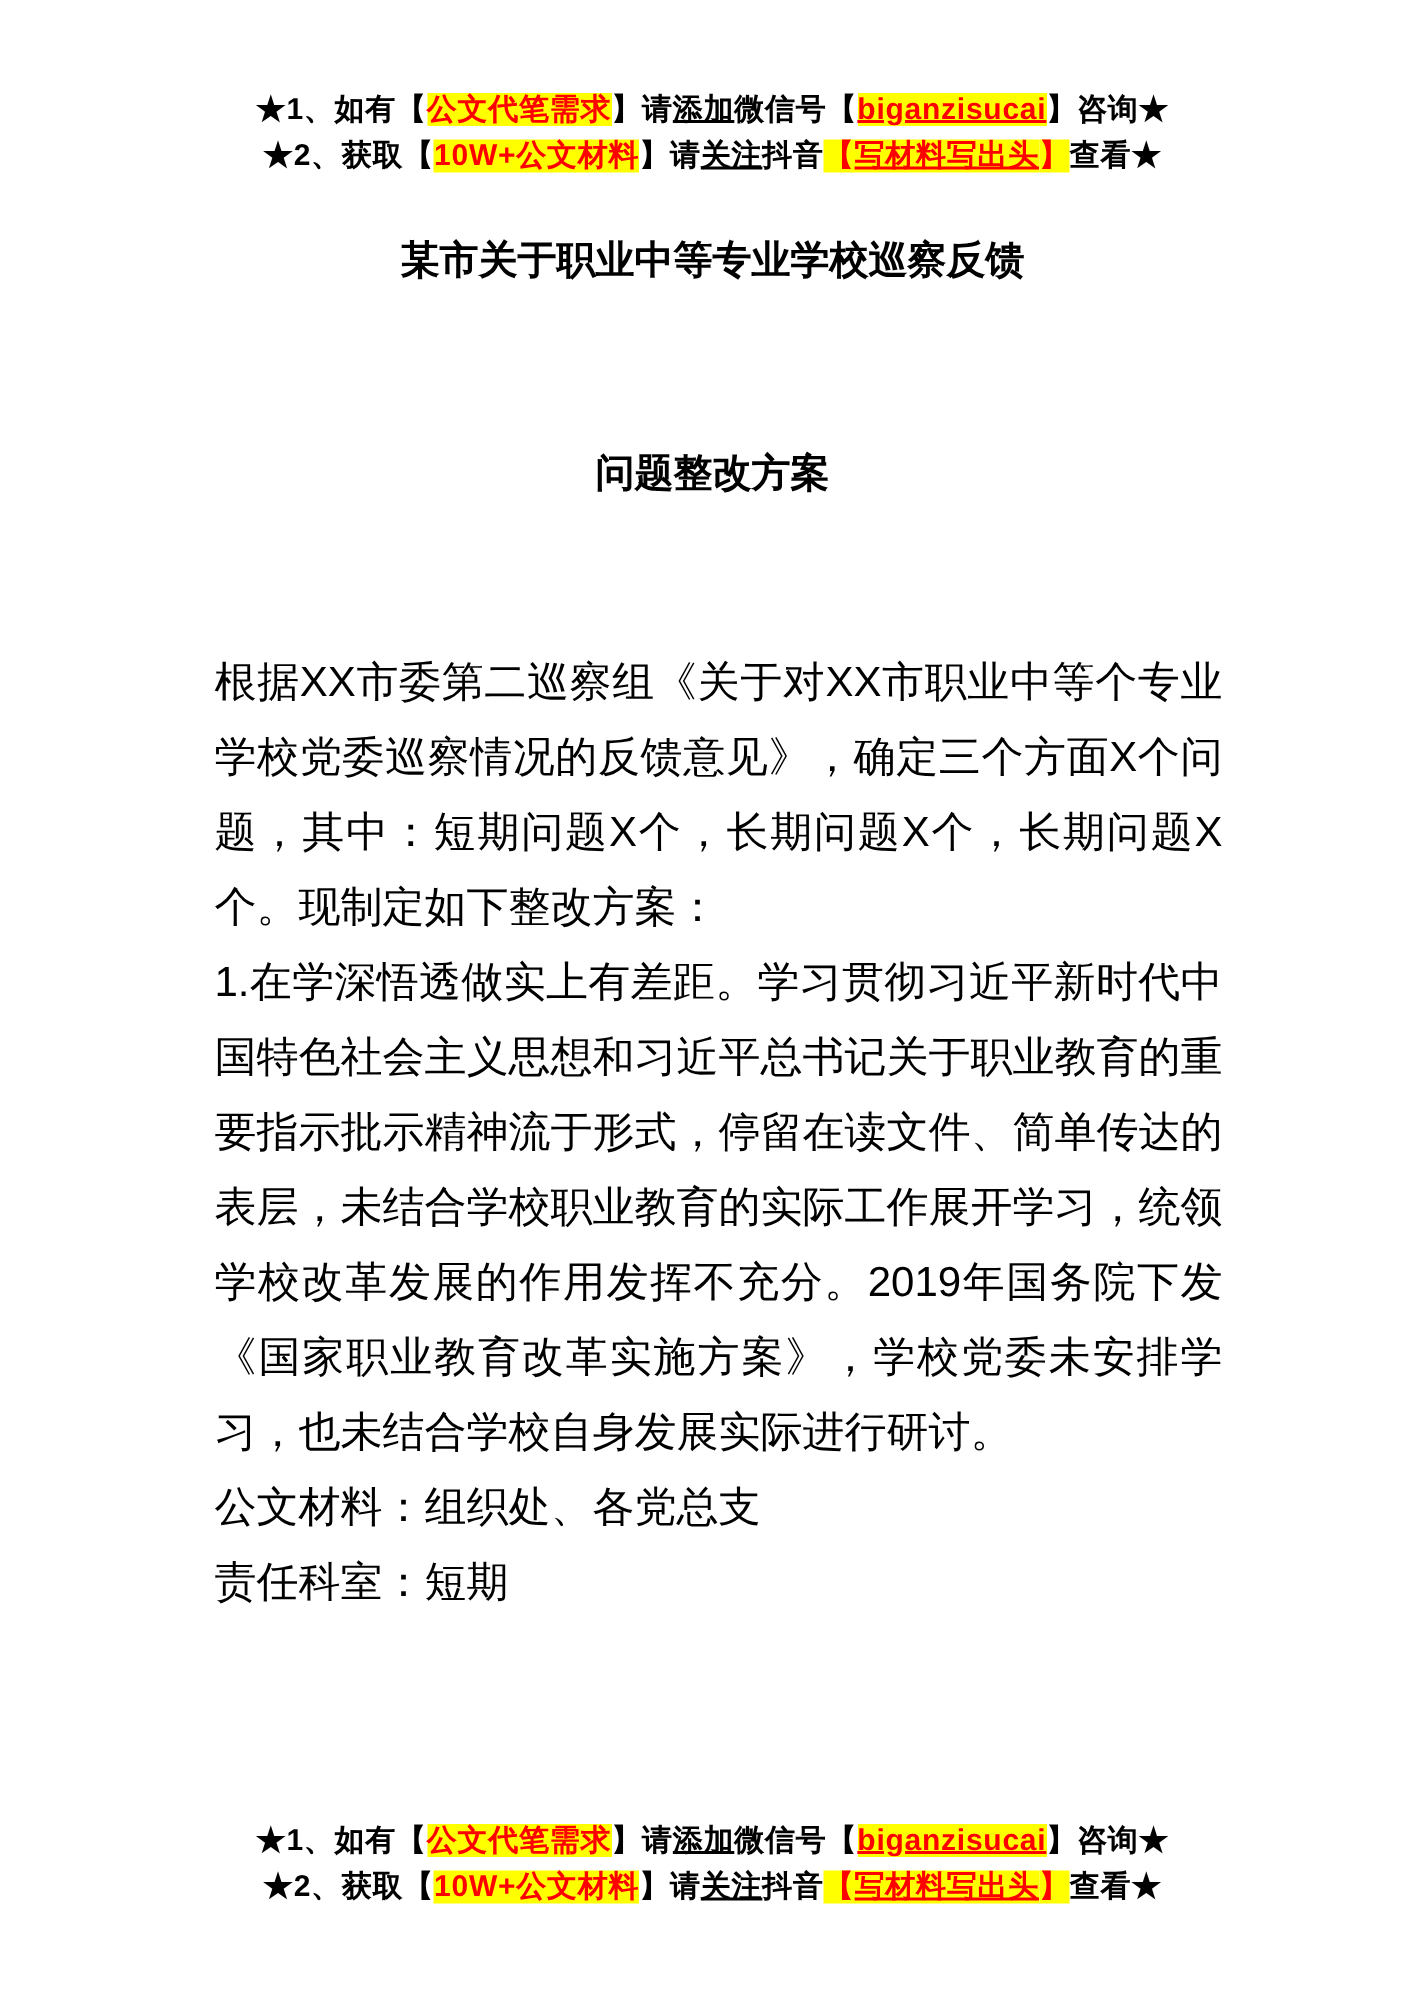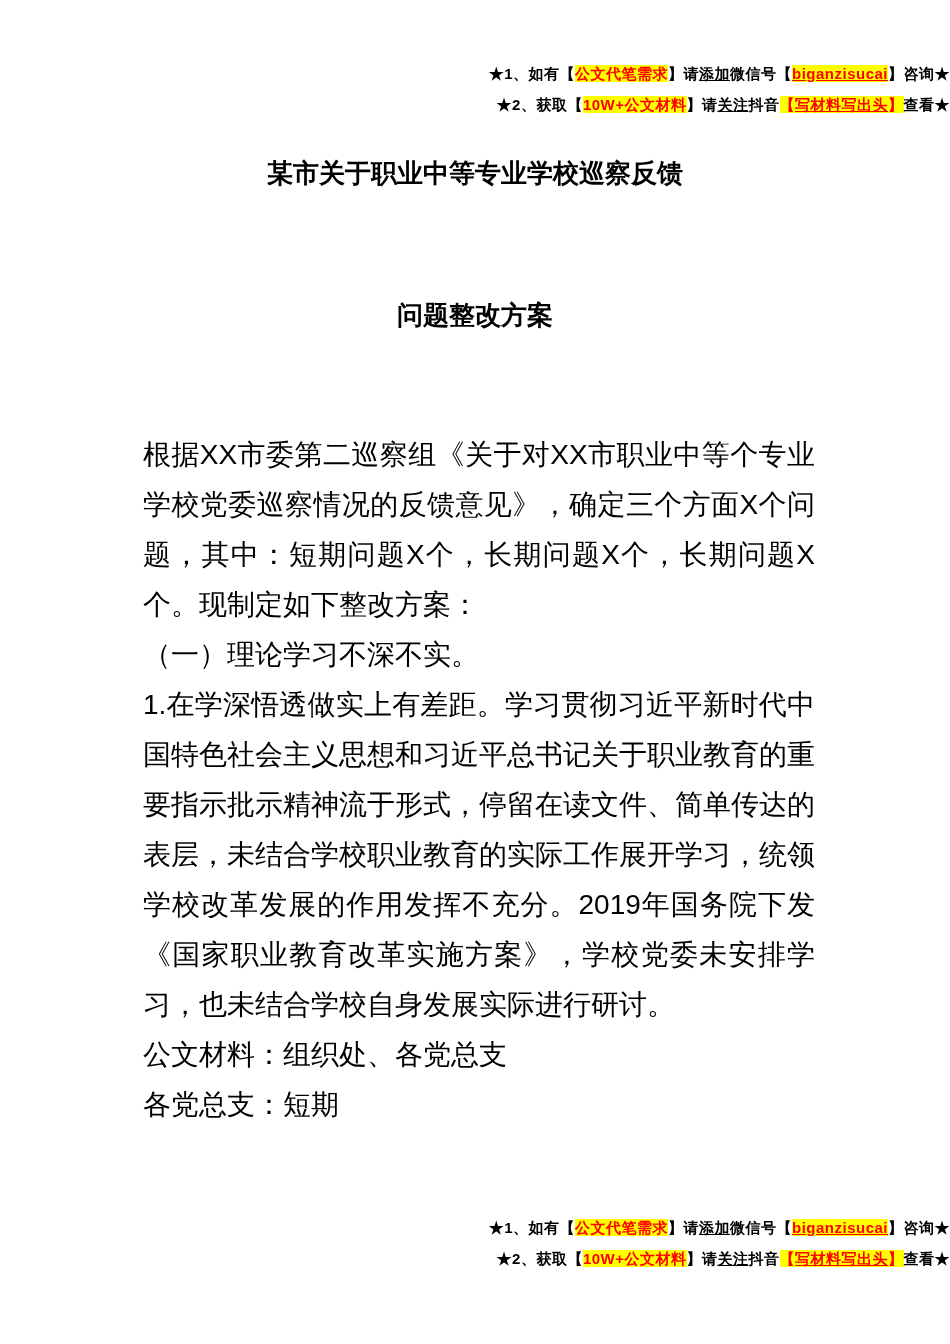--- a/index.html
+++ b/index.html
@@ -11,22 +11,22 @@
   }
   .page {
     position: relative;
     width: 950px; height: 1344px;
     background: #ffffff;
     overflow: hidden;
   }
   
   .promo {
     position: absolute; left: 0; right: 0;
-    text-align: right;
-    font-size: 15px; font-weight: bold;
+    text-align: center;
+    font-size: 20px; font-weight: bold;
     line-height: 31px;
     letter-spacing: 0.5px;
     white-space: nowrap;
   }
   .promo-header { top: 58px; }
   .promo-footer { top: 1212px; }
   .hl { background: #ffff00; color: #ff0000; }
   .ul { text-decoration: underline; }
   
   .doc-title {
@@ -56,24 +56,23 @@
   <div class="promo promo-header">
     <div><span>★1、如有</span><span>【</span><span class="hl">公文代笔需求</span><span>】</span><span>请</span><span class="ul">添加</span><span>微信号</span><span>【</span><span class="hl ul">biganzisucai</span><span>】</span><span>咨询★</span></div>
     <div><span>★2、获取</span><span>【</span><span class="hl">10W+公文材料</span><span>】</span><span>请</span><span class="ul">关注</span><span>抖音</span><span class="hl">【</span><span class="hl ul">写材料写出头</span><span class="hl">】</span><span>查看★</span></div>
   </div>
 
   <h1 class="doc-title doc-title-1">某市关于职业中等专业学校巡察反馈</h1>
   <h1 class="doc-title doc-title-2">问题整改方案</h1>
 
   <div class="body-text">
     <p>根据XX市委第二巡察组《关于对XX市职业中等个专业学校党委巡察情况的反馈意见》，确定三个方面X个问题，其中：短期问题X个，长期问题X个，长期问题X个。现制定如下整改方案：</p>
-    <p>（一）理论学习不深不实。</p>
     <p>1.在学深悟透做实上有差距。学习贯彻习近平新时代中国特色社会主义思想和习近平总书记关于职业教育的重要指示批示精神流于形式，停留在读文件、简单传达的表层，未结合学校职业教育的实际工作展开学习，统领学校改革发展的作用发挥不充分。2019年国务院下发《国家职业教育改革实施方案》，学校党委未安排学习，也未结合学校自身发展实际进行研讨。</p>
     <p>公文材料：组织处、各党总支</p>
-    <p>各党总支：短期</p>
+    <p>责任科室：短期</p>
   </div>
 
   <div class="promo promo-footer">
     <div><span>★1、如有</span><span>【</span><span class="hl">公文代笔需求</span><span>】</span><span>请</span><span class="ul">添加</span><span>微信号</span><span>【</span><span class="hl ul">biganzisucai</span><span>】</span><span>咨询★</span></div>
     <div><span>★2、获取</span><span>【</span><span class="hl">10W+公文材料</span><span>】</span><span>请</span><span class="ul">关注</span><span>抖音</span><span class="hl">【</span><span class="hl ul">写材料写出头</span><span class="hl">】</span><span>查看★</span></div>
   </div>
 
 </div>
 
 </body></html>

